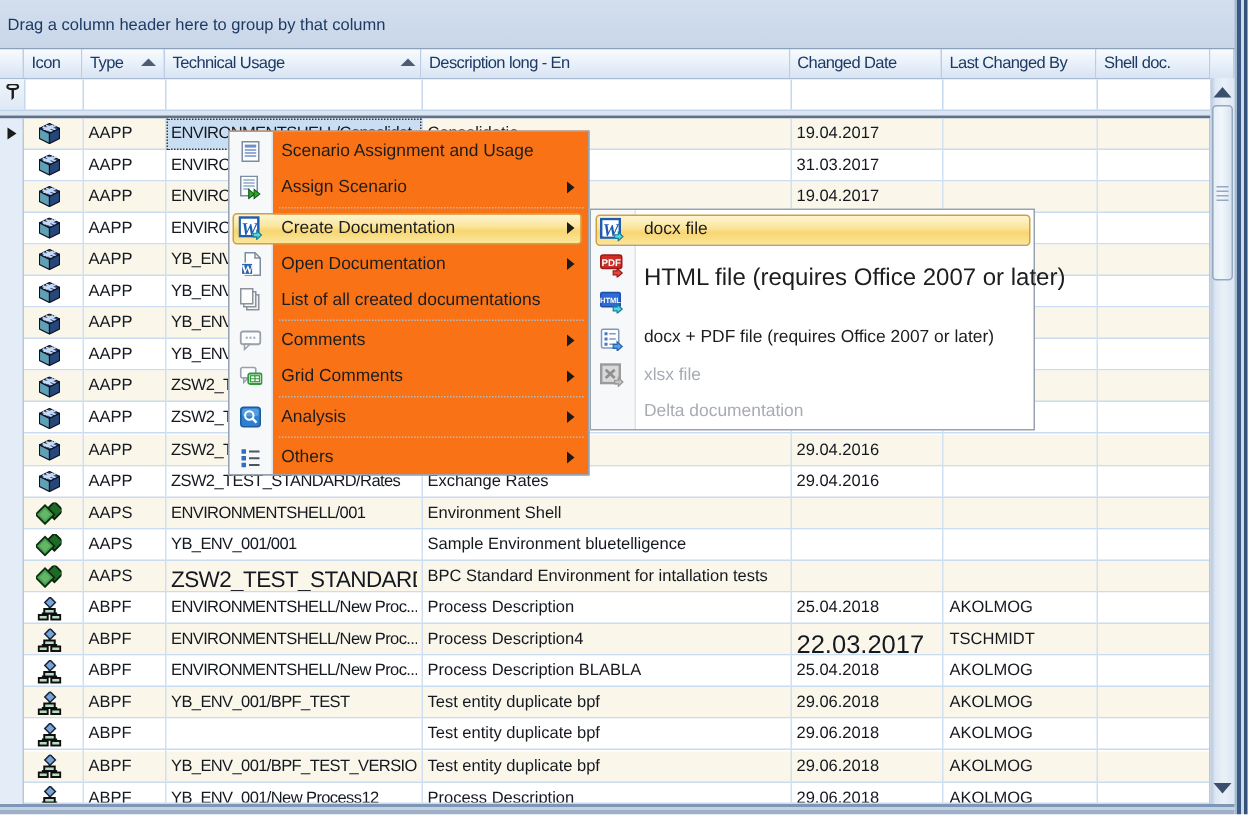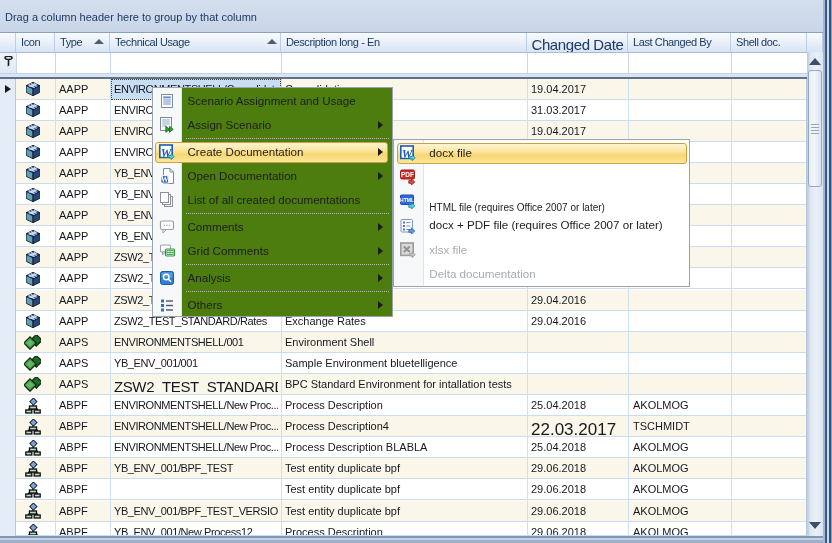--- a/index.html
+++ b/index.html
@@ -12,21 +12,21 @@
     <div style="position:absolute;left:0px;top:32.5px;width:16px;height:19.0px;background:linear-gradient(180deg,#f8fbfe 0%,#eaf1fa 45%,#d8e4f3 100%);border-right:1px solid #bccde4;box-sizing:border-box"></div>
     <div style="position:absolute;left:16px;top:32.5px;width:39px;height:19.0px;background:linear-gradient(180deg,#f8fbfe 0%,#eaf1fa 45%,#d8e4f3 100%);border-right:1px solid #bccde4;box-sizing:border-box"></div>
     <div style="position:absolute;left:21px;top:36.0px;font-size:11px;letter-spacing:-0.4px;color:#1c3a63;white-space:nowrap">Icon</div>
     <div style="position:absolute;left:55px;top:32.5px;width:55px;height:19.0px;background:linear-gradient(180deg,#f8fbfe 0%,#eaf1fa 45%,#d8e4f3 100%);border-right:1px solid #bccde4;box-sizing:border-box"></div>
     <div style="position:absolute;left:60px;top:36.0px;font-size:11px;letter-spacing:-0.4px;color:#1c3a63;white-space:nowrap">Type</div>
     <div style="position:absolute;left:110px;top:32.5px;width:171px;height:19.0px;background:linear-gradient(180deg,#f8fbfe 0%,#eaf1fa 45%,#d8e4f3 100%);border-right:1px solid #bccde4;box-sizing:border-box"></div>
     <div style="position:absolute;left:115px;top:36.0px;font-size:11px;letter-spacing:-0.4px;color:#1c3a63;white-space:nowrap">Technical Usage</div>
     <div style="position:absolute;left:281px;top:32.5px;width:245.5px;height:19.0px;background:linear-gradient(180deg,#f8fbfe 0%,#eaf1fa 45%,#d8e4f3 100%);border-right:1px solid #bccde4;box-sizing:border-box"></div>
     <div style="position:absolute;left:286px;top:36.0px;font-size:11px;letter-spacing:-0.4px;color:#1c3a63;white-space:nowrap">Description long - En</div>
     <div style="position:absolute;left:526.5px;top:32.5px;width:101.5px;height:19.0px;background:linear-gradient(180deg,#f8fbfe 0%,#eaf1fa 45%,#d8e4f3 100%);border-right:1px solid #bccde4;box-sizing:border-box"></div>
-    <div style="position:absolute;left:531.5px;top:36.0px;font-size:15px;letter-spacing:-0.4px;color:#1c3a63;white-space:nowrap">Changed Date</div>
+    <div style="position:absolute;left:531.5px;top:36.0px;font-size:11px;letter-spacing:-0.4px;color:#1c3a63;white-space:nowrap">Changed Date</div>
     <div style="position:absolute;left:628px;top:32.5px;width:103px;height:19.0px;background:linear-gradient(180deg,#f8fbfe 0%,#eaf1fa 45%,#d8e4f3 100%);border-right:1px solid #bccde4;box-sizing:border-box"></div>
     <div style="position:absolute;left:633px;top:36.0px;font-size:11px;letter-spacing:-0.4px;color:#1c3a63;white-space:nowrap">Last Changed By</div>
     <div style="position:absolute;left:731px;top:32.5px;width:75.5px;height:19.0px;background:linear-gradient(180deg,#f8fbfe 0%,#eaf1fa 45%,#d8e4f3 100%);border-right:1px solid #bccde4;box-sizing:border-box"></div>
     <div style="position:absolute;left:736px;top:36.0px;font-size:11px;letter-spacing:-0.4px;color:#1c3a63;white-space:nowrap">Shell doc.</div>
     <div style="position:absolute;left:806.5px;top:32.5px;width:16.0px;height:19.0px;background:linear-gradient(180deg,#f8fbfe 0%,#eaf1fa 45%,#d8e4f3 100%);border-right:1px solid #bccde4;box-sizing:border-box"></div>
     <div style="position:absolute;left:93.5px;top:38.5px;width:0;height:0;border-left:5px solid transparent;border-right:5px solid transparent;border-bottom:5px solid #4d5d72"></div>
     <div style="position:absolute;left:267px;top:38.5px;width:0;height:0;border-left:5px solid transparent;border-right:5px solid transparent;border-bottom:5px solid #4d5d72"></div>
     <div style="position:absolute;left:0;top:51.5px;width:806.5px;height:1px;background:#a9bcd4"></div>
     <div style="position:absolute;left:0;top:52.5px;width:806.5px;height:20.5px;background:#fff"></div>
     <div style="position:absolute;left:0;top:52.5px;width:16px;height:20.5px;background:linear-gradient(#eef4fa,#dfe9f5)"></div>
@@ -391,21 +391,21 @@
     <div style="position:absolute;left:806.5px;top:52.0px;width:16.5px;height:484.5px;background:linear-gradient(90deg,#bfcee1 0%,#bfcee1 6%,#dde7f2 20%,#e9f0f8 55%,#dbe6f2 100%)"></div>
     <div style="position:absolute;left:808.5px;top:58px;width:0;height:0;border-left:6px solid transparent;border-right:6px solid transparent;border-bottom:7px solid #3b4f6d"></div>
     <div style="position:absolute;left:808.5px;top:522px;width:0;height:0;border-left:6px solid transparent;border-right:6px solid transparent;border-top:7px solid #3b4f6d"></div>
     <div style="position:absolute;left:807.5px;top:70px;width:14px;height:117px;box-sizing:border-box;border:1px solid #93a9c2;border-radius:3px;background:linear-gradient(90deg,#e6eef7 0%,#f2f7fb 45%,#d8e3f0 100%)"></div>
     <div style="position:absolute;left:810.5px;top:124px;width:8px;height:1px;background:#93a9c2"></div>
     <div style="position:absolute;left:810.5px;top:127px;width:8px;height:1px;background:#93a9c2"></div>
     <div style="position:absolute;left:810.5px;top:130px;width:8px;height:1px;background:#93a9c2"></div>
     <div style="position:absolute;left:810.5px;top:133px;width:8px;height:1px;background:#93a9c2"></div>
     <div style="position:absolute;left:823px;top:0;width:9px;height:543px;background:linear-gradient(90deg,#a3b8d2 0%,#a3b8d2 22%,#3a5a83 22%,#3a5a83 45%,#ccd9ea 45%,#ccd9ea 72%,#32527b 72%,#32527b 89%,#7e9cc2 89%,#8fa9cb 100%)"></div>
     <div style="position:absolute;left:0;top:536px;width:823px;height:7px;background:linear-gradient(180deg,#7e97b6 0%,#7e97b6 30%,#c3d1e3 30%,#c3d1e3 61%,#9db0c7 61%,#9db0c7 100%)"></div>
-    <div style="position:absolute;left:151.5px;top:87px;width:241.5px;height:230px;background:#4d7c0f;border:1px solid #99a3b0;box-sizing:border-box;z-index:50">
+    <div style="position:absolute;left:151.5px;top:87px;width:241.5px;height:230px;background:#f97316;border:1px solid #99a3b0;box-sizing:border-box;z-index:50">
       <div style="position:absolute;left:0;top:0;width:28.5px;height:100%;background:#f7f8fa;border-right:1px solid #e0e3e7"></div>
       <svg style="position:absolute;left:6px;top:5.0px" width="16" height="16" viewBox="0 0 16 16">
         <rect x="2.5" y="1.5" width="11" height="13" fill="#fdfdfe" stroke="#7d8da0" stroke-width="1"></rect>
         <rect x="4.2" y="3.4" width="7.6" height="2" fill="#6f8fc9"></rect>
         <line x1="4.2" y1="7" x2="11.8" y2="7" stroke="#6f8fc9" stroke-width="1"></line>
         <line x1="4.2" y1="9" x2="11.8" y2="9" stroke="#6f8fc9" stroke-width="1"></line>
         <line x1="4.2" y1="11" x2="11.8" y2="11" stroke="#6f8fc9" stroke-width="1"></line>
       </svg>
       <div style="position:absolute;left:35px;top:5.5px;font-size:11.6px;color:#1d1d1d;white-space:nowrap">Scenario Assignment and Usage</div>
       <svg style="position:absolute;left:6px;top:29.0px" width="16" height="16" viewBox="0 0 16 16">
@@ -497,21 +497,21 @@
       <svg style="position:absolute;left:6px;top:29.2px" width="16" height="16" viewBox="0 0 16 16">
         <rect x="0.5" y="1" width="14" height="9" rx="1.5" fill="#cf2c26" stroke="#971d18" stroke-width="1"></rect>
         <text x="7.5" y="8" font-family="Liberation Sans" font-size="6.5" font-weight="bold" fill="#fff" text-anchor="middle">PDF</text>
         <polygon points="8.8,11.6 11.4,11.6 11.4,9.9 14.8,13 11.4,16 11.4,14.3 8.8,14.3" fill="#e04840" stroke="#971d18" stroke-width="0.8"></polygon>
       </svg>
       <svg style="position:absolute;left:6px;top:53.4px" width="16" height="16" viewBox="0 0 16 16">
         <rect x="0.5" y="2" width="13" height="9.5" rx="1" fill="#2f6ad0" stroke="#1c4db0" stroke-width="1"></rect>
         <text x="7" y="9" font-family="Liberation Sans" font-size="5" font-weight="bold" fill="#fff" text-anchor="middle">HTML</text>
         <polygon points="8.8,11.6 11.4,11.6 11.4,9.9 14.8,13 11.4,16 11.4,14.3 8.8,14.3" fill="#53d6e8" stroke="#1a7f95" stroke-width="0.8"></polygon>
       </svg>
-      <div style="position:absolute;left:35px;top:62px;font-size:10px;color:#1d1d1d;white-space:nowrap">HTML file (requires Office 2007 or later)</div>
+      <div style="position:absolute;left:35px;top:37px;font-size:16px;color:#1d1d1d;white-space:nowrap">HTML file (requires Office 2007 or later)</div>
       <svg style="position:absolute;left:6px;top:77.6px" width="16" height="16" viewBox="0 0 16 16">
         <rect x="1" y="1.5" width="11.5" height="12.5" rx="1" fill="#fdfdfe" stroke="#7d99c0" stroke-width="1"></rect>
         <rect x="3" y="3.5" width="2" height="2" fill="#4a7ab5"></rect>
         <rect x="3" y="7" width="2" height="2" fill="#4a7ab5"></rect>
         <rect x="3" y="10.5" width="2" height="2" fill="#4a7ab5"></rect>
         <line x1="6.2" y1="4.5" x2="10.5" y2="4.5" stroke="#7d99c0" stroke-width="1"></line>
         <line x1="6.2" y1="8" x2="10.5" y2="8" stroke="#7d99c0" stroke-width="1"></line>
         <line x1="6.2" y1="11.5" x2="10.5" y2="11.5" stroke="#7d99c0" stroke-width="1"></line>
         <polygon points="8.8,11.6 11.4,11.6 11.4,9.9 14.8,13 11.4,16 11.4,14.3 8.8,14.3" fill="#5aa0e0" stroke="#2a62b0" stroke-width="0.8"></polygon>
       </svg>

